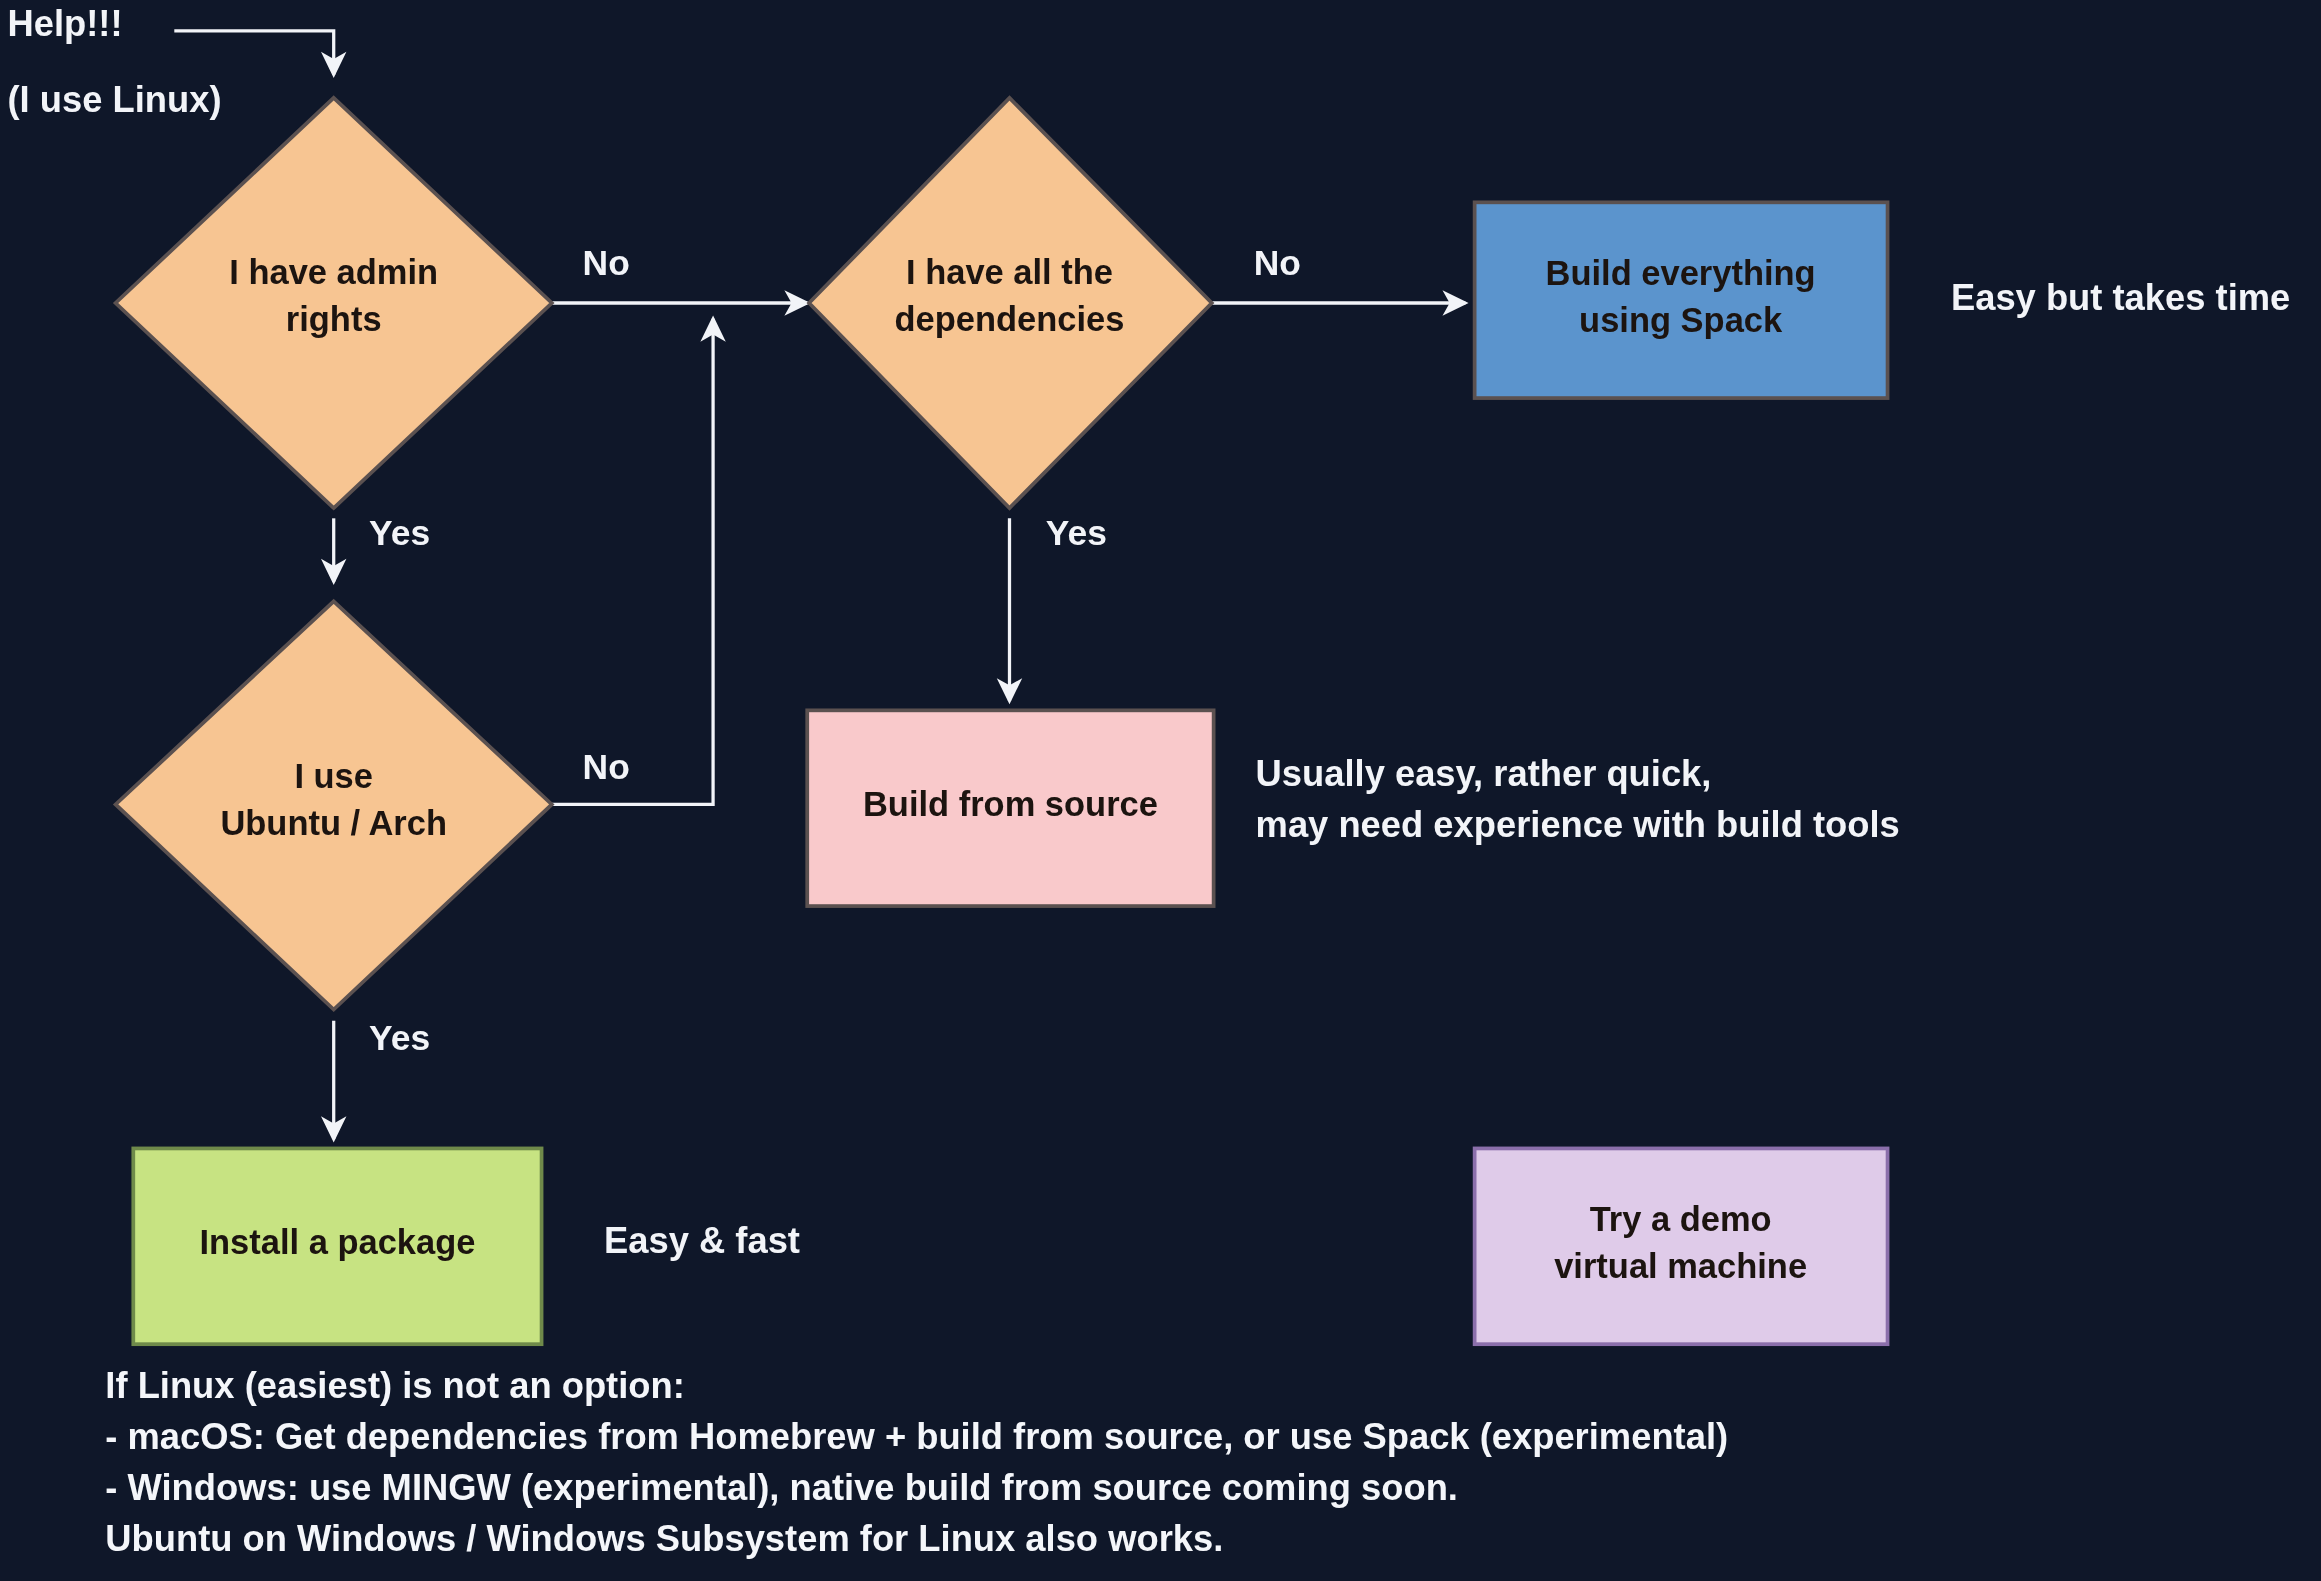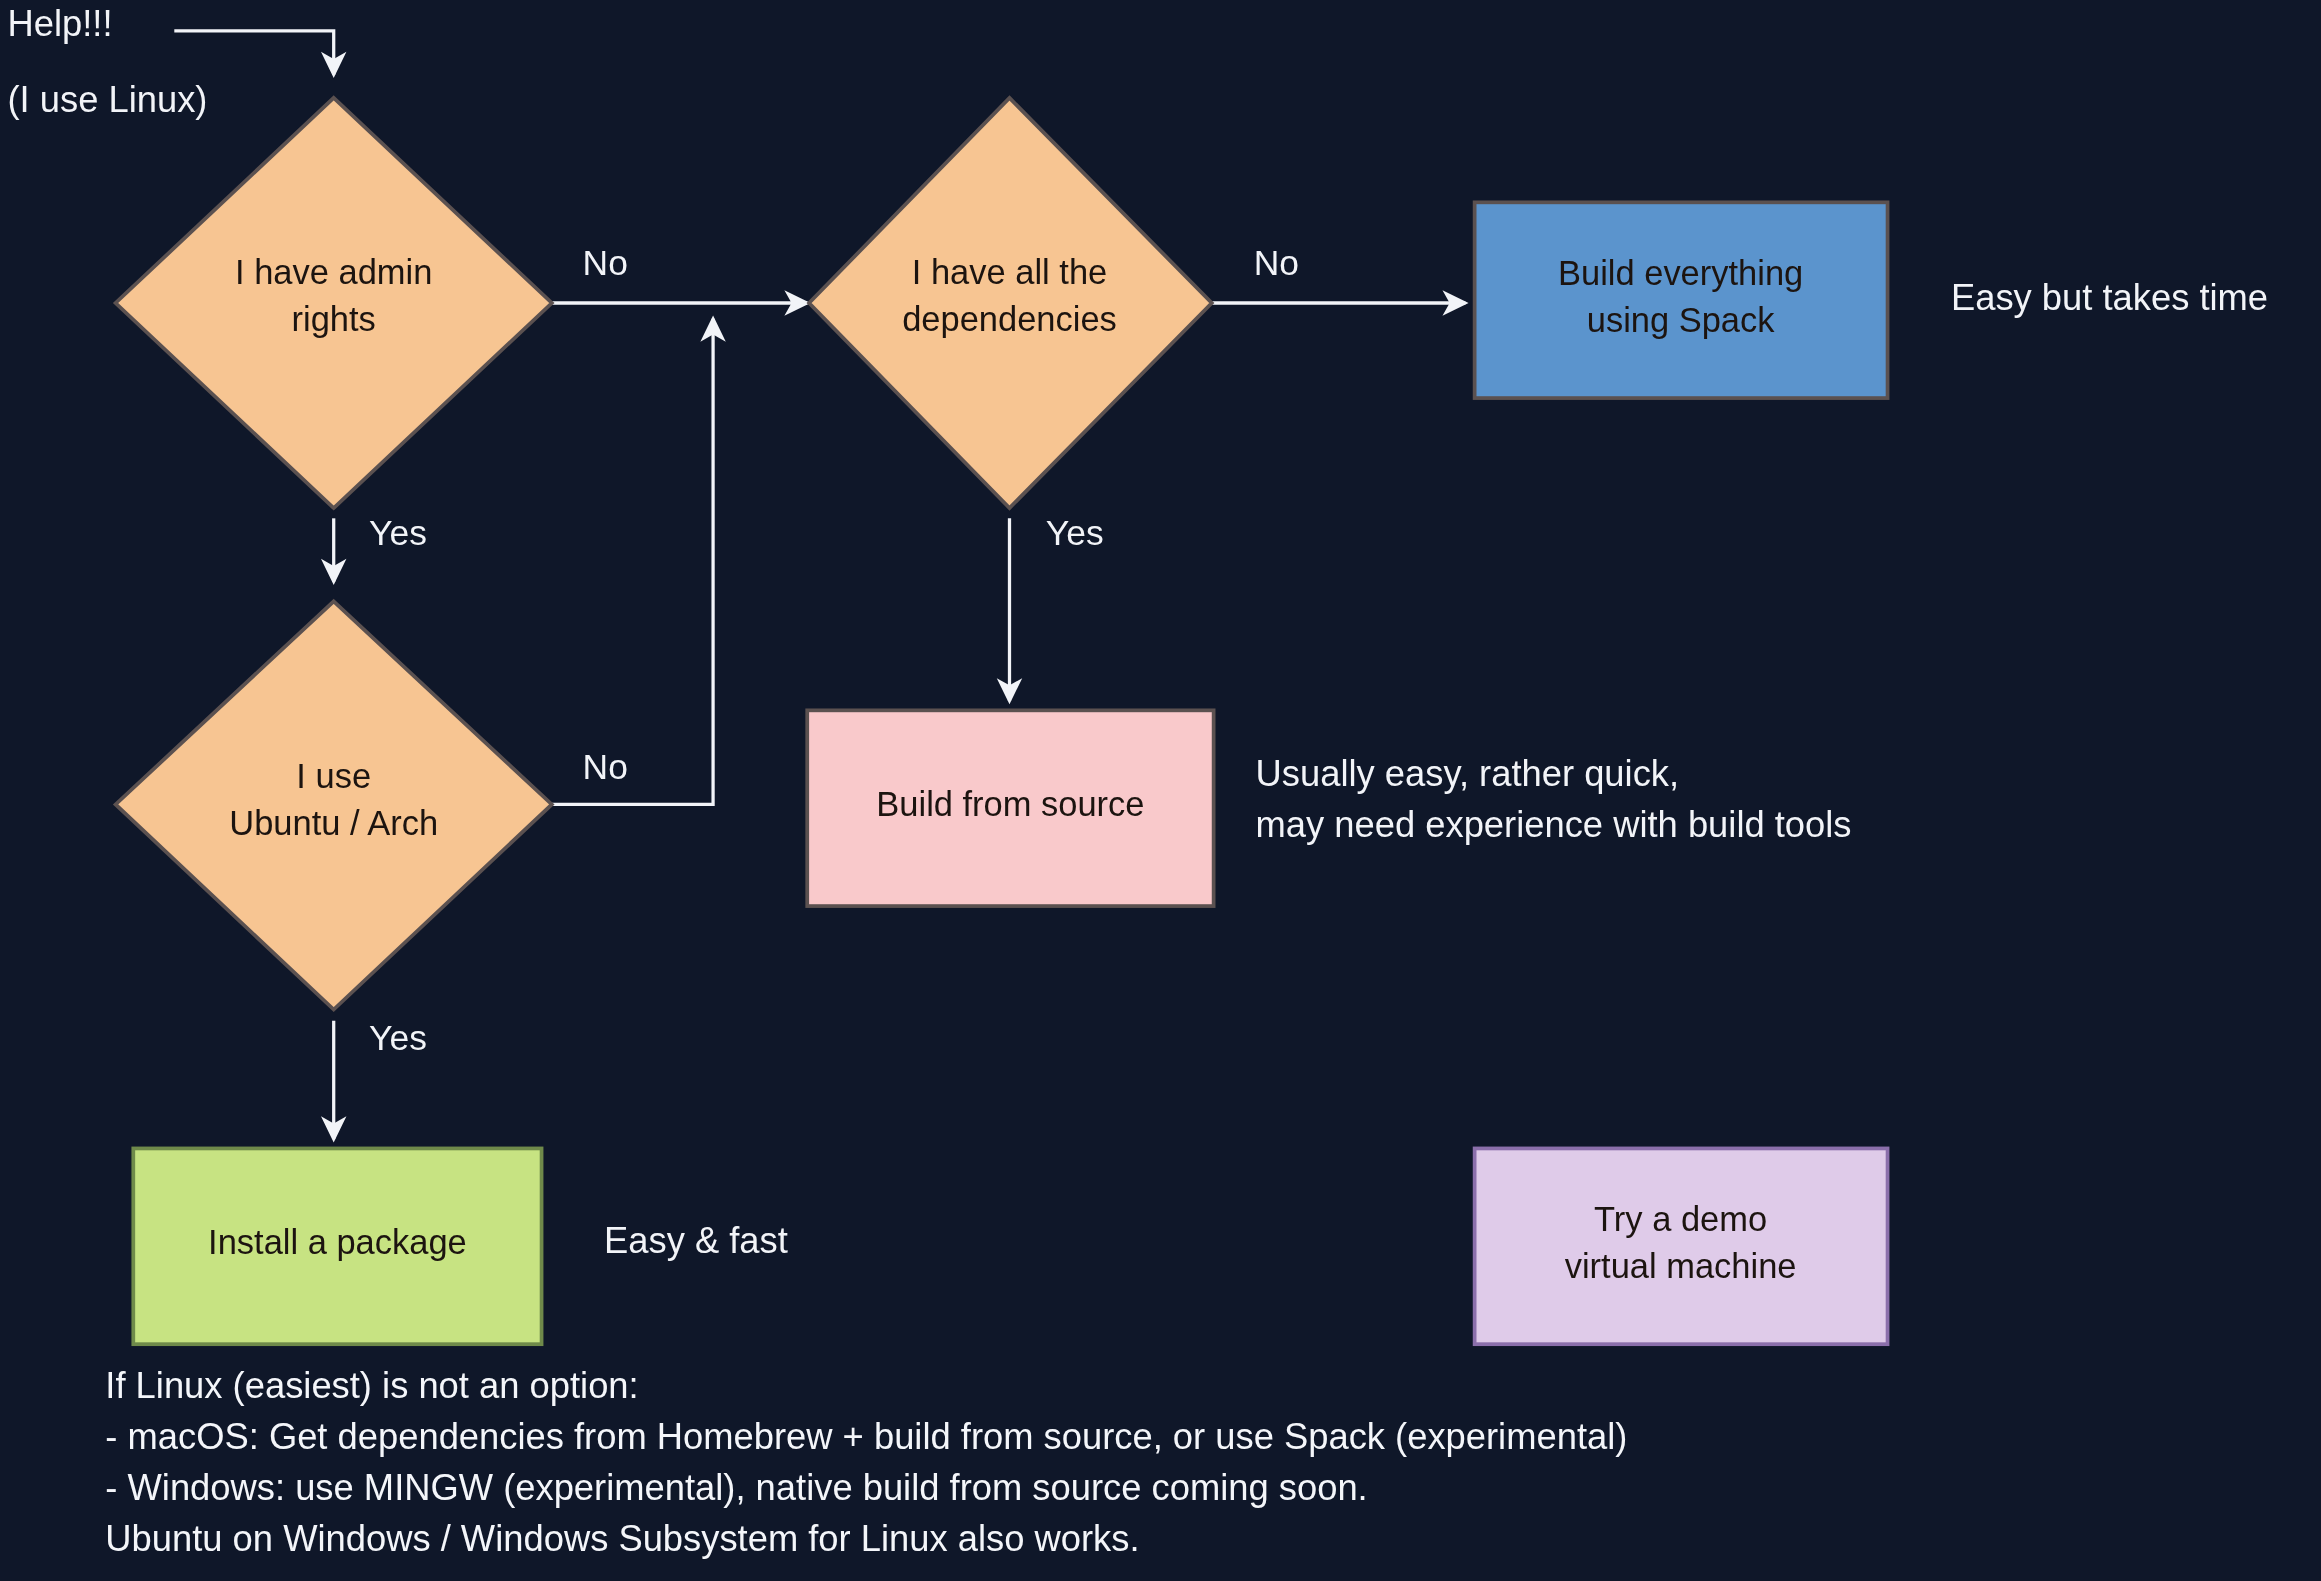--- a/index.html
+++ b/index.html
@@ -11,20 +11,21 @@
     width: 2321px;
     height: 1581px;
     overflow: hidden;
     font-family: "Liberation Sans", sans-serif;
   }
   #canvas {
     position: relative;
     width: 1838px;
     height: 1581px;
     background: #0f1729;
+    font-weight: bold;
   }
   svg.flow {
     position: absolute;
     inset: 0;
     width: 2321px;
     height: 1581px;
   }
   .node-shape {
     stroke: #5b5150;
     stroke-width: 4;

